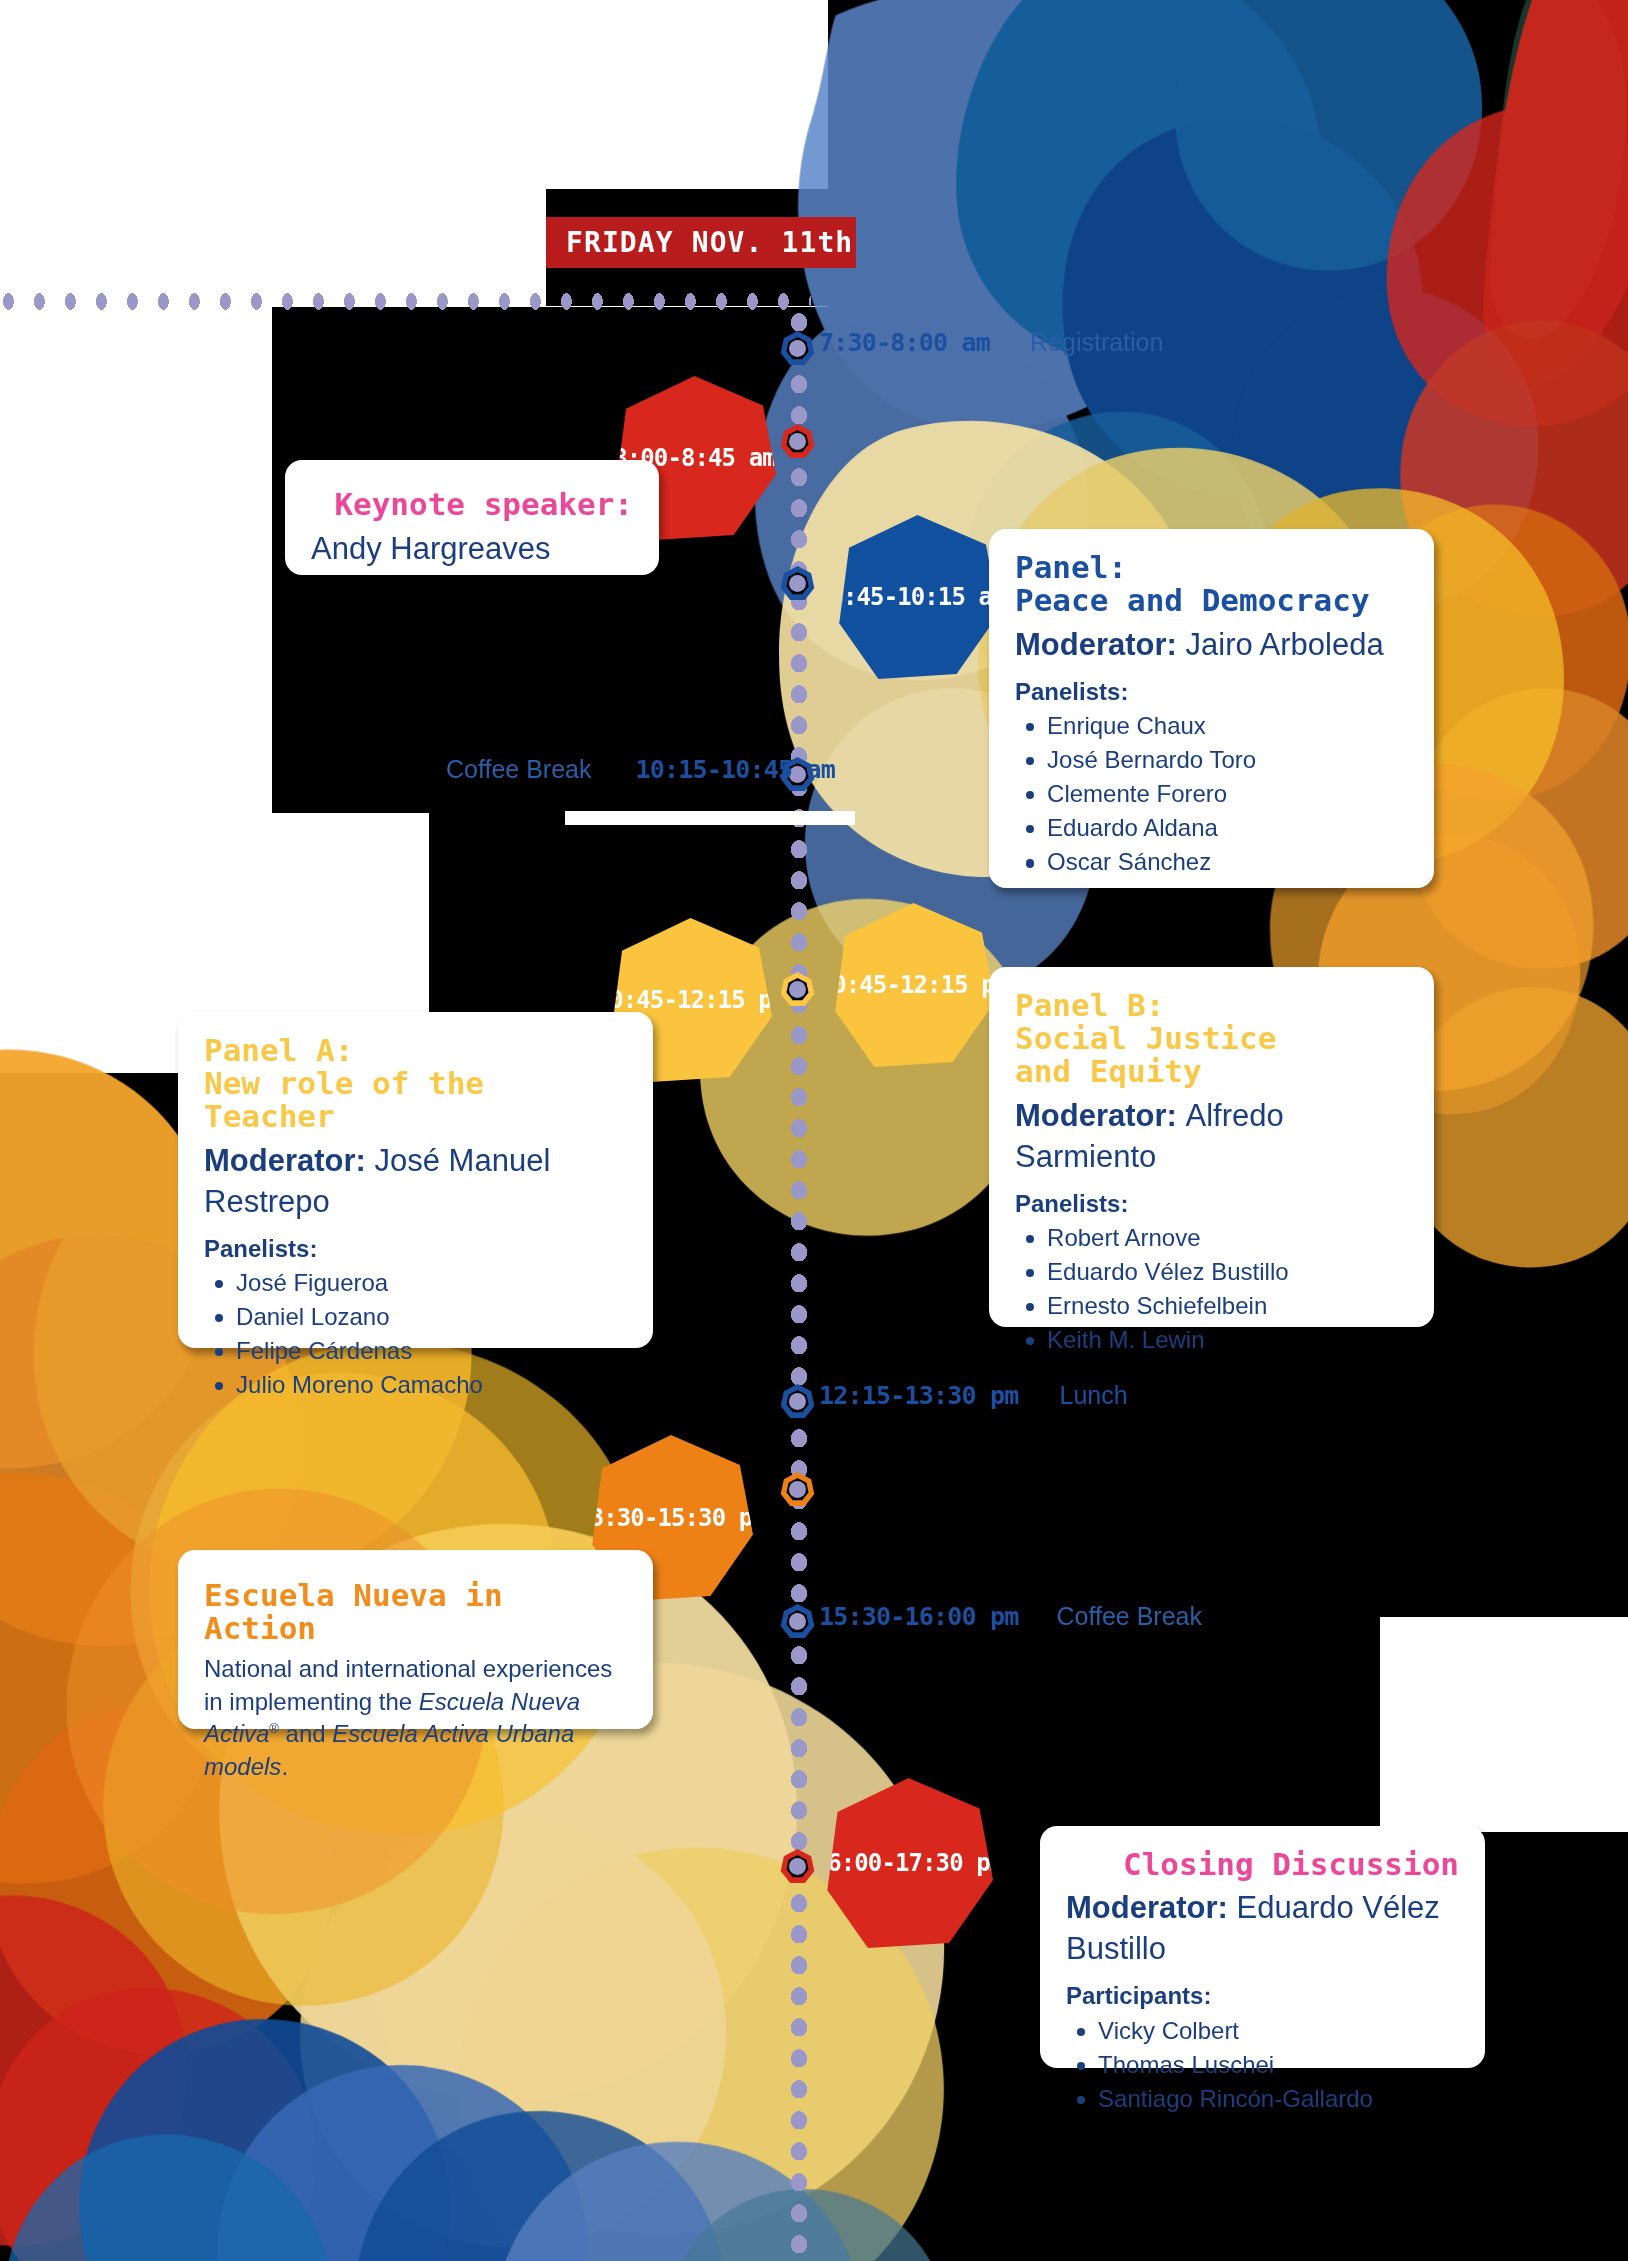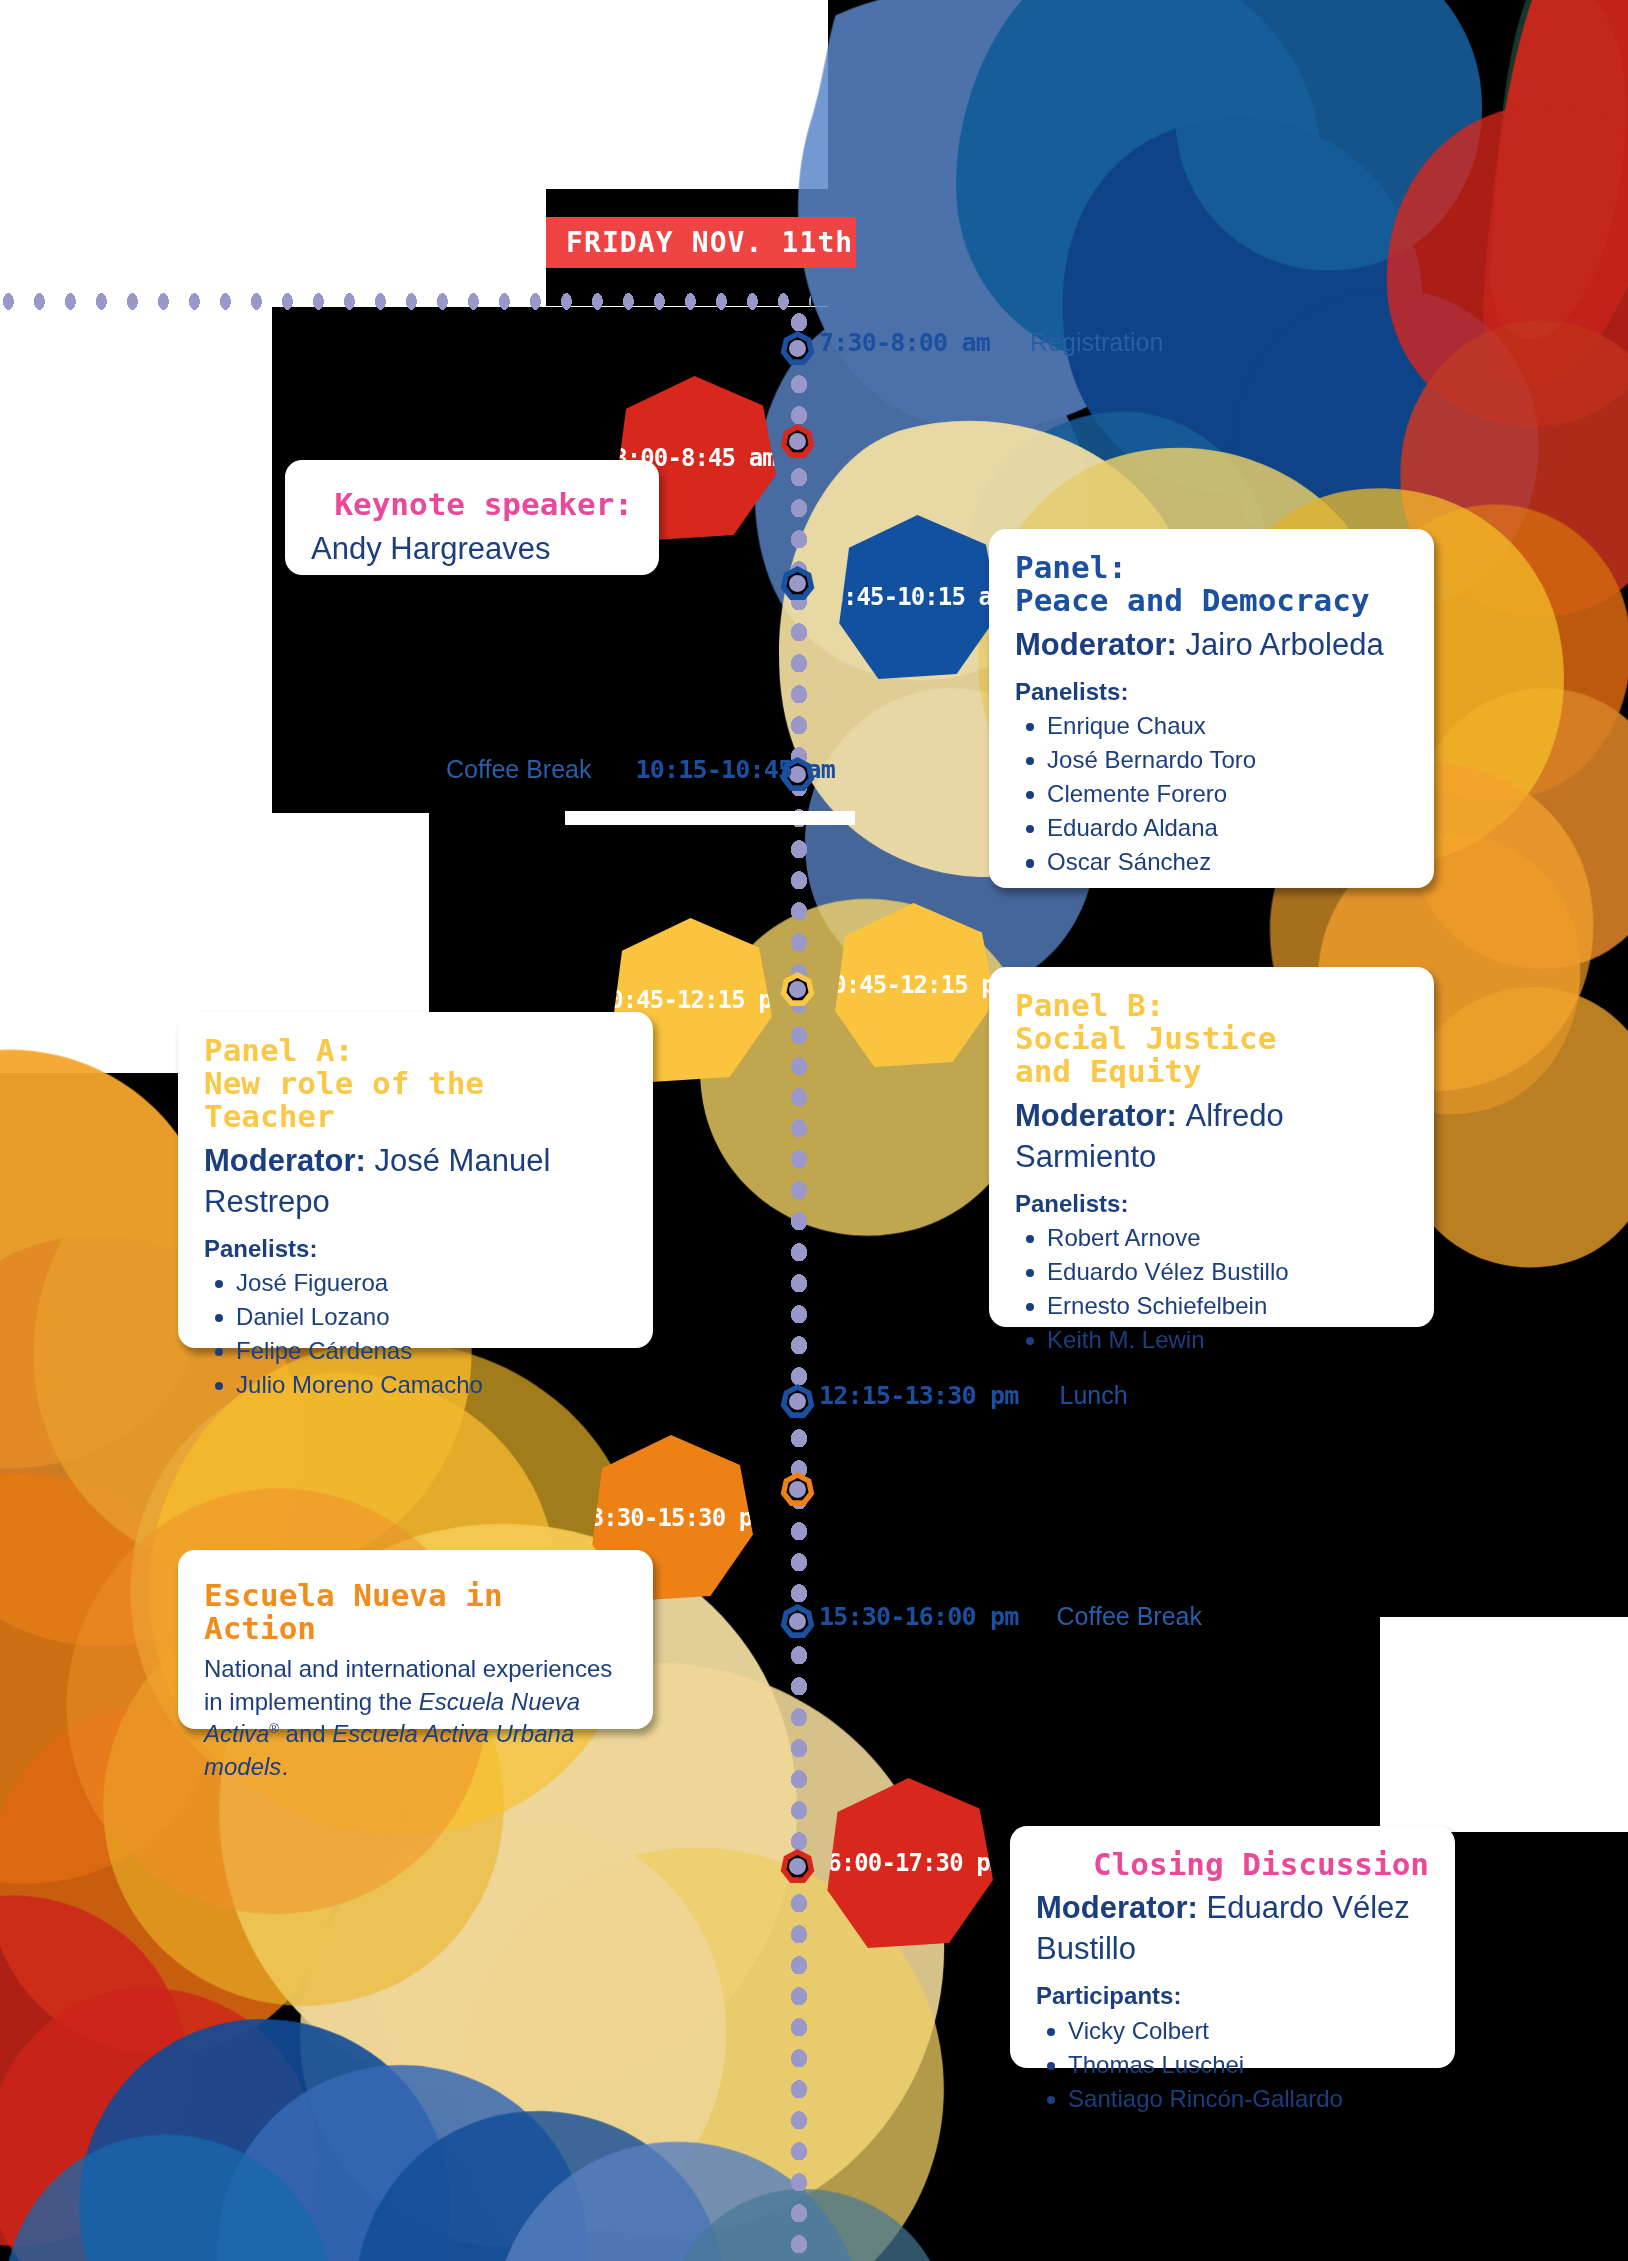--- a/index.html
+++ b/index.html
@@ -27,21 +27,21 @@
   }
   .vrule{
     position:absolute;width:18.4px;
     background-image:radial-gradient(ellipse 8.4px 9.2px at 9.2px 15.3px,#9a98c9 0 99%,transparent 100%);
     background-size:18.4px 31px;background-repeat:repeat-y;
   }
 
   
   .date-banner{
     position:absolute;
-    background:#ef4444;
+    background:#b91c1c;
     color:#ffffff;
     font-family:"DejaVu Sans Mono",monospace;
     font-size:28px;letter-spacing:1.1px;font-weight:700;
     display:flex;align-items:center;
     padding:0 20px;
     white-space:nowrap;
   }
 
   
   .tl-row{position:absolute;display:flex;align-items:center;white-space:nowrap;}
@@ -358,21 +358,21 @@
   </div>
 
   <div class="ring" style="left:780px;top:1849px;color:#d8271c;">
     <i></i>
       <b></b>
       <u></u>
   </div>
   <div class="hept" style="left:824px;top:1778px;width:169px;height:170px;background:#d8271c;">
     <span>16:00-17:30 pm</span>
   </div>
-  <div class="card" style="left:1010px;top:1826px;width:445px;height:242px;">
+  <div class="card" style="left:1040px;top:1826px;width:445px;height:242px;">
     <h2 class="red">Closing Discussion</h2>
     <p class="lede">
       <b>Moderator: </b>
       <span>Eduardo Vélez Bustillo</span>
     </p>
     <p class="sub">Participants:</p>
     <ul class="people">
       <li>Vicky Colbert</li>
       <li>Thomas Luschei</li>
       <li>Santiago Rincón-Gallardo</li>

